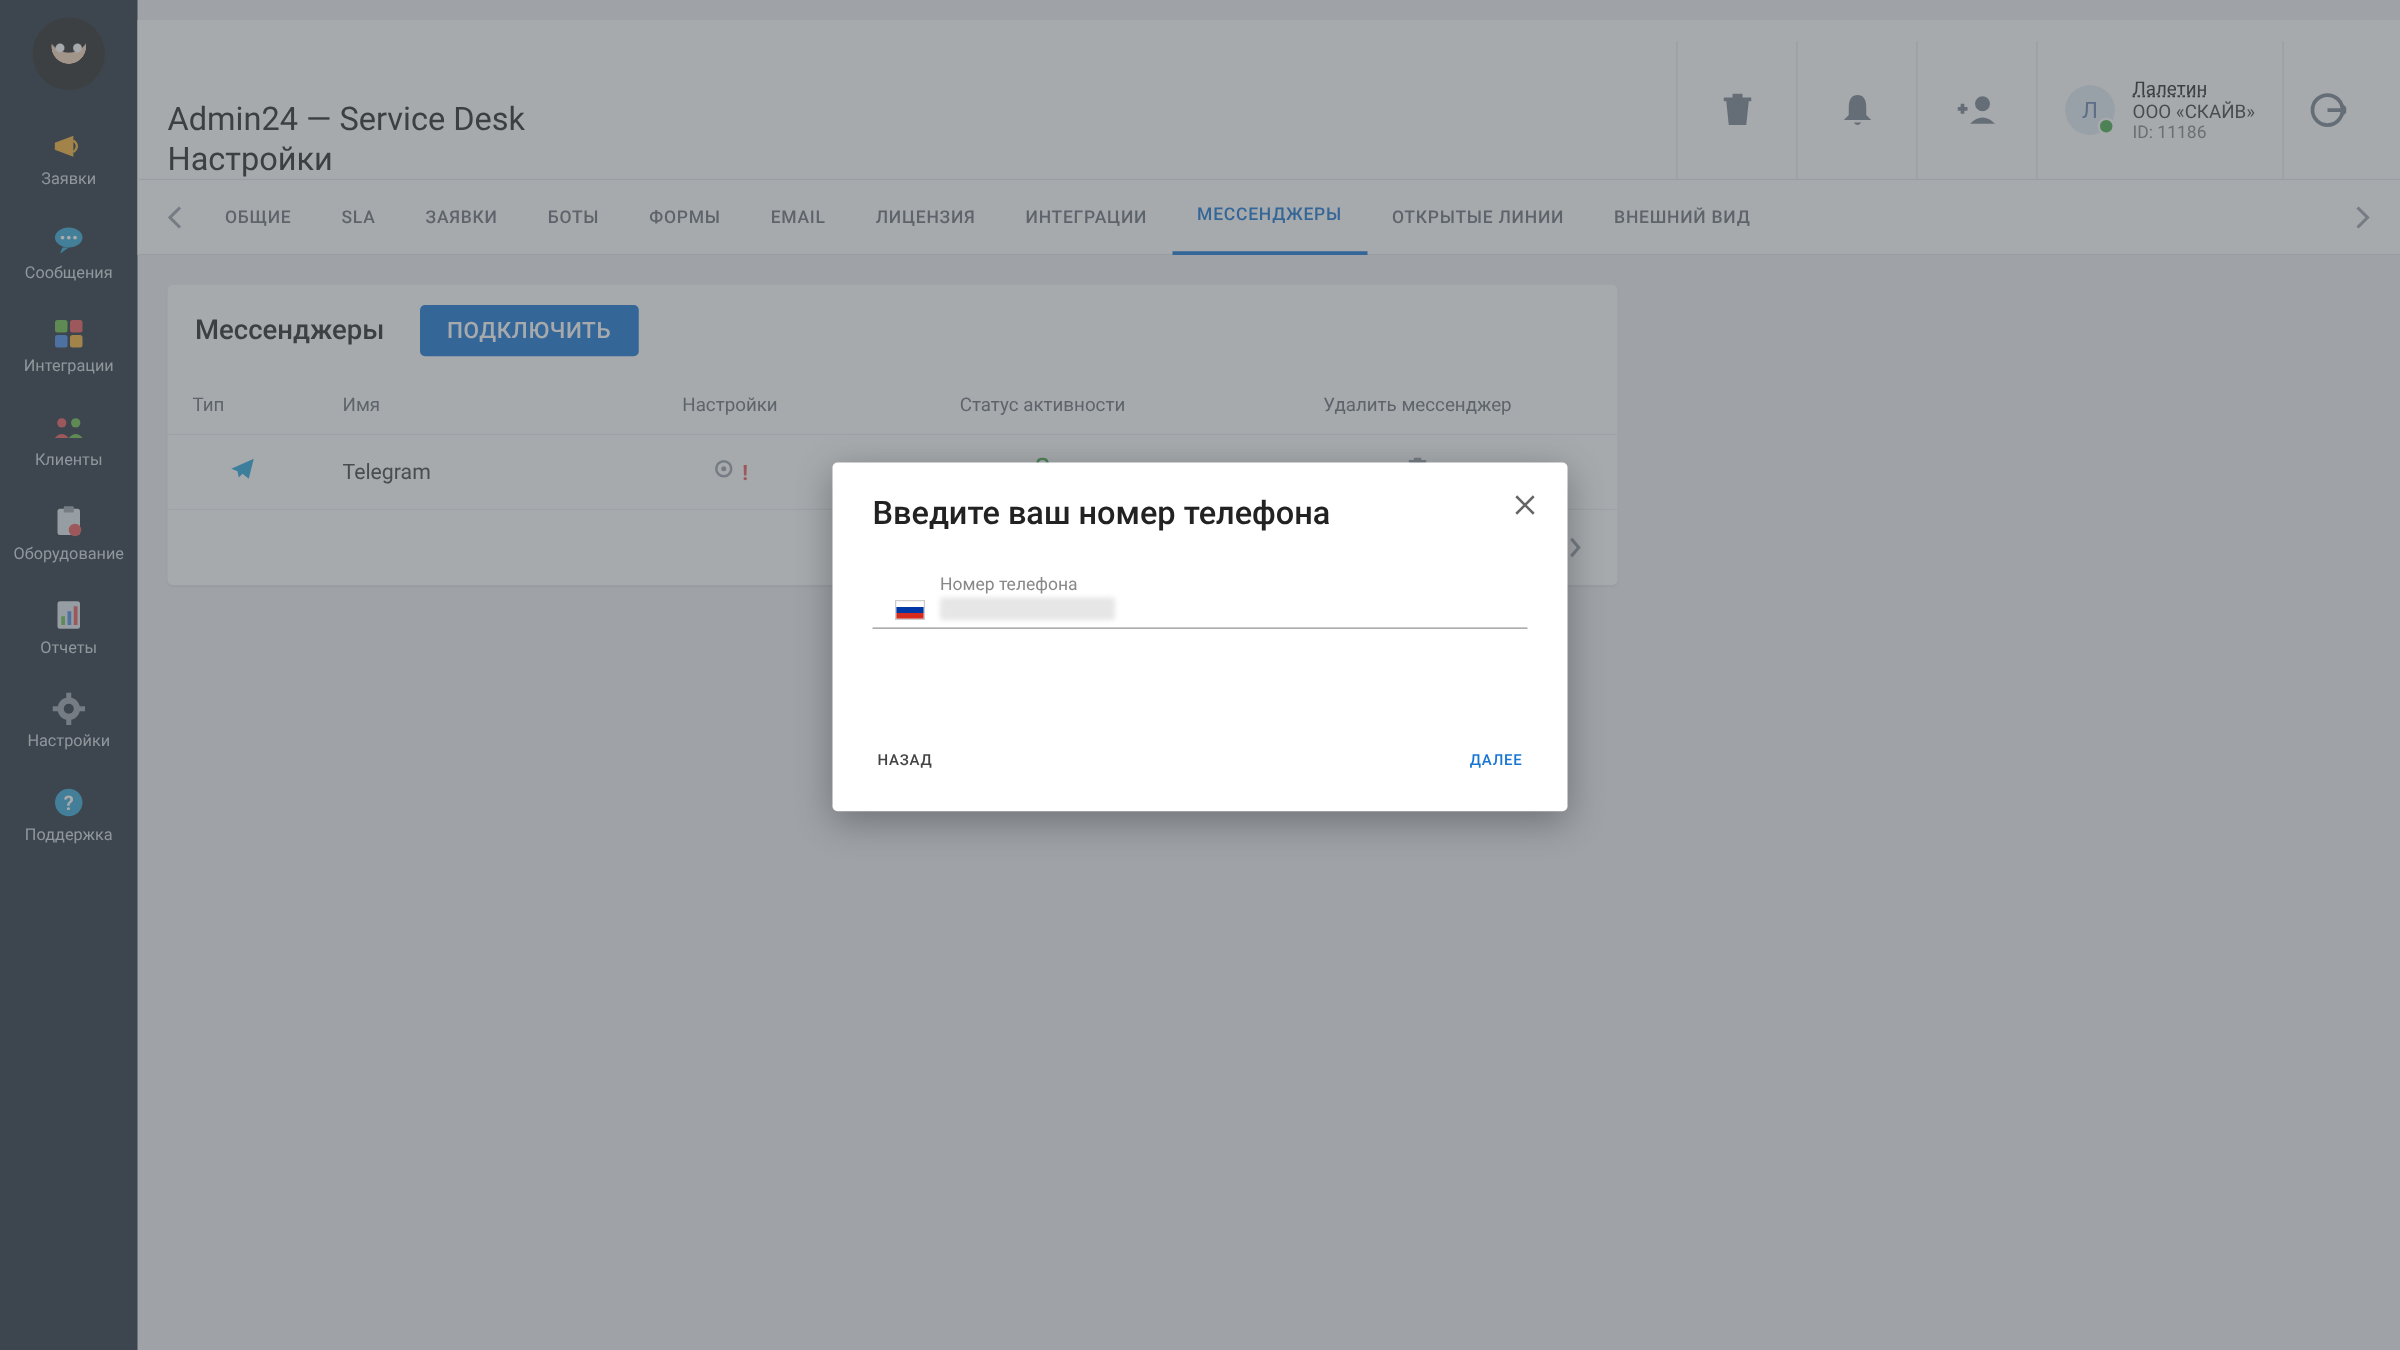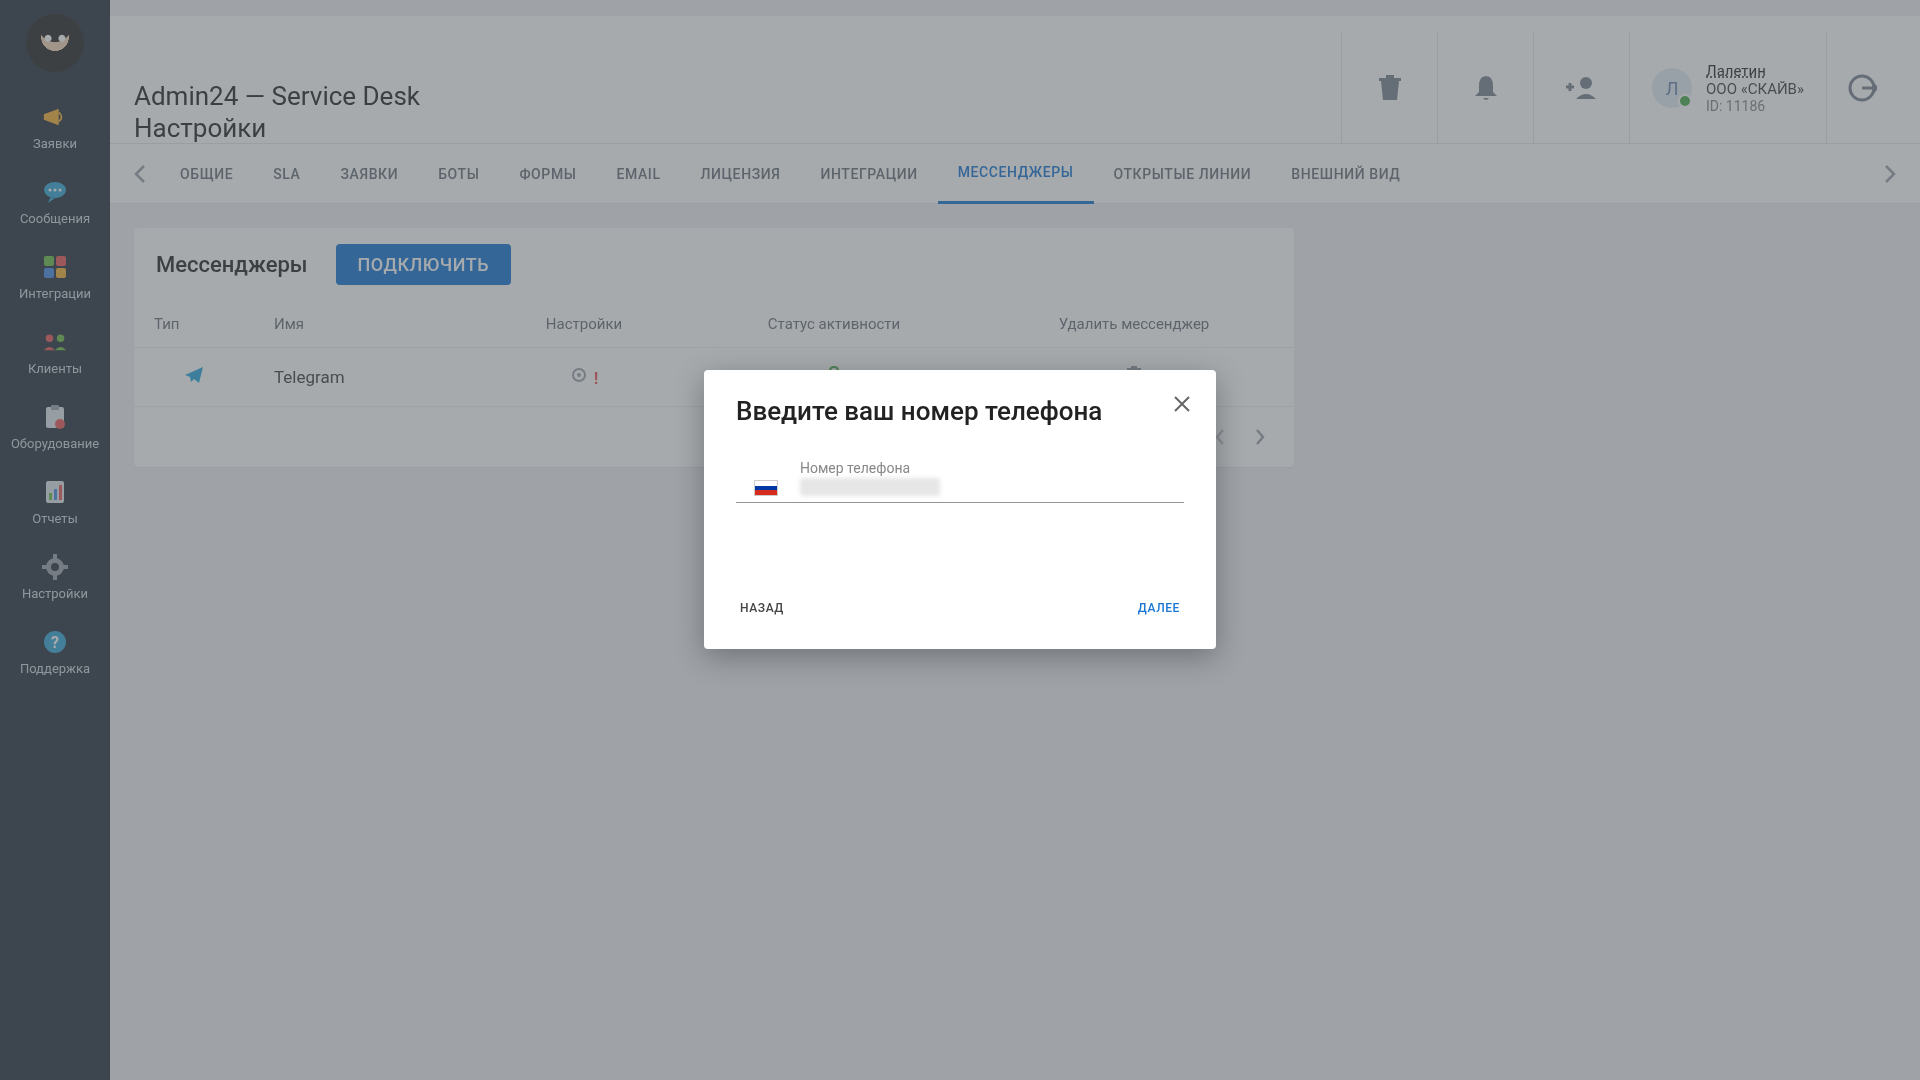--- a/index.html
+++ b/index.html
@@ -49,24 +49,24 @@
 .tbl { width:100%; border-collapse:collapse; }
 .tbl th { text-align:left; font-size:15px; font-weight:400; color:#6a737b; padding: 14px 20px; border-bottom:1px solid #eceff2; }
 .tbl td { padding: 18px 20px; border-bottom:1px solid #eceff2; font-size:17px; color:#444; }
 .tbl td.center, .tbl th.center { text-align:center; }
 .icon-svg { display:inline-block; vertical-align:middle; }
 .pager { display:flex; justify-content:flex-end; padding: 10px 14px; }
 .pager-btn { width:40px; height:40px; display:flex; align-items:center; justify-content:center; color:#9aa3ac; cursor:pointer; }
 
 
 .overlay { position:absolute; inset:0; background:rgba(80,86,92,0.5); display:flex; align-items:flex-start; justify-content:center; padding-top: 370px; }
-.modal { width: 512px; background:#fff; border-radius:4px; box-shadow: 0 8px 30px rgba(0,0,0,0.3); padding: 26px 32px 26px 32px; position:relative; }
+.modal { width: 588px; background:#fff; border-radius:4px; box-shadow: 0 8px 30px rgba(0,0,0,0.3); padding: 26px 32px 26px 32px; position:relative; }
 .modal-title { font-size:26px; font-weight:500; color:#222; margin-bottom: 34px; }
 .modal-close { position:absolute; top:18px; right:18px; width:32px; height:32px; display:flex; align-items:center; justify-content:center; color:#666; cursor:pointer; }
-.phone-field { display:flex; align-items:flex-end; gap:22px; border-bottom:1px solid #949494; padding: 0 0 6px 18px; margin: 0 0 90px 0; }
+.phone-field { display:flex; align-items:flex-end; gap:12px; border-bottom:1px solid #949494; padding: 0 0 6px 18px; margin: 0 0 90px 0; }
 .flag { width:24px; height:16px; background: linear-gradient(to bottom, #fff 33%, #0039a6 33% 66%, #d52b1e 66%); border:1px solid #ccc; }
 .phone-inner { display:flex; flex-direction:column; flex:1; }
 .phone-label { font-size:14px; color:#888; margin-bottom:2px; }
 .phone-value { height:18px; width:140px; background:#e6e6e6; border-radius:2px; filter: blur(2px); }
 .modal-actions { display:flex; justify-content:space-between; }
 .btn-flat { background:none; border:none; font-size:12px; letter-spacing:0.6px; font-weight:500; cursor:pointer; padding:8px 4px; }
 .btn-back { color:#444; }
 .btn-next { color:#1976d2; }
 </style>
 </head>

